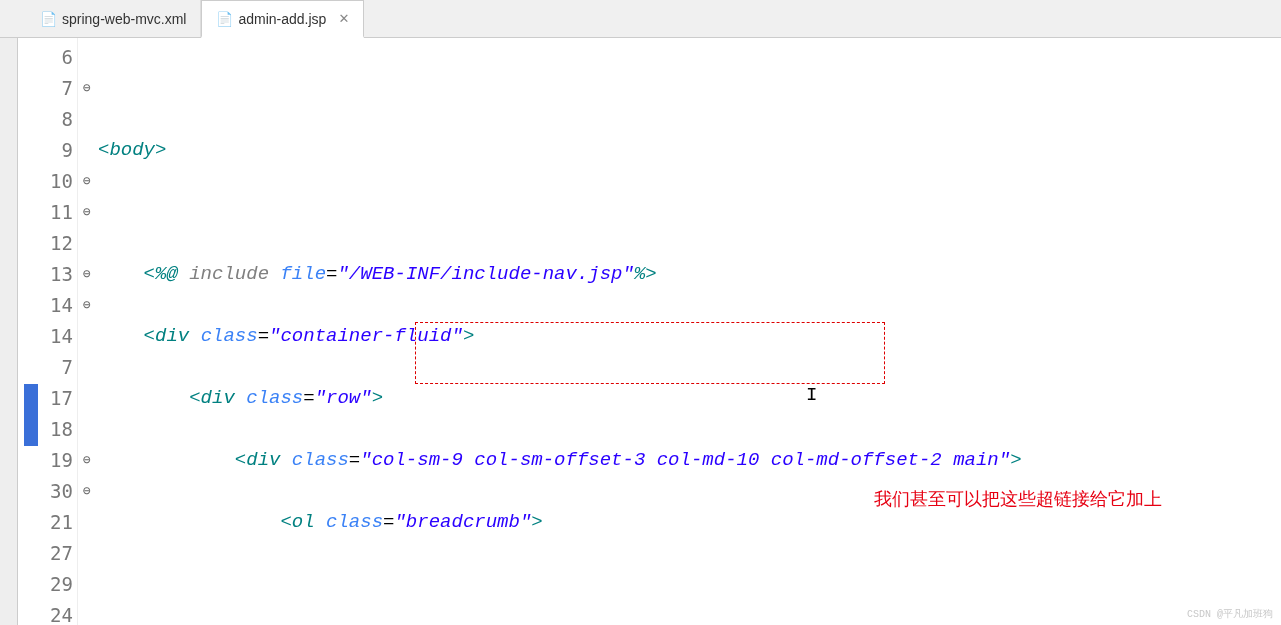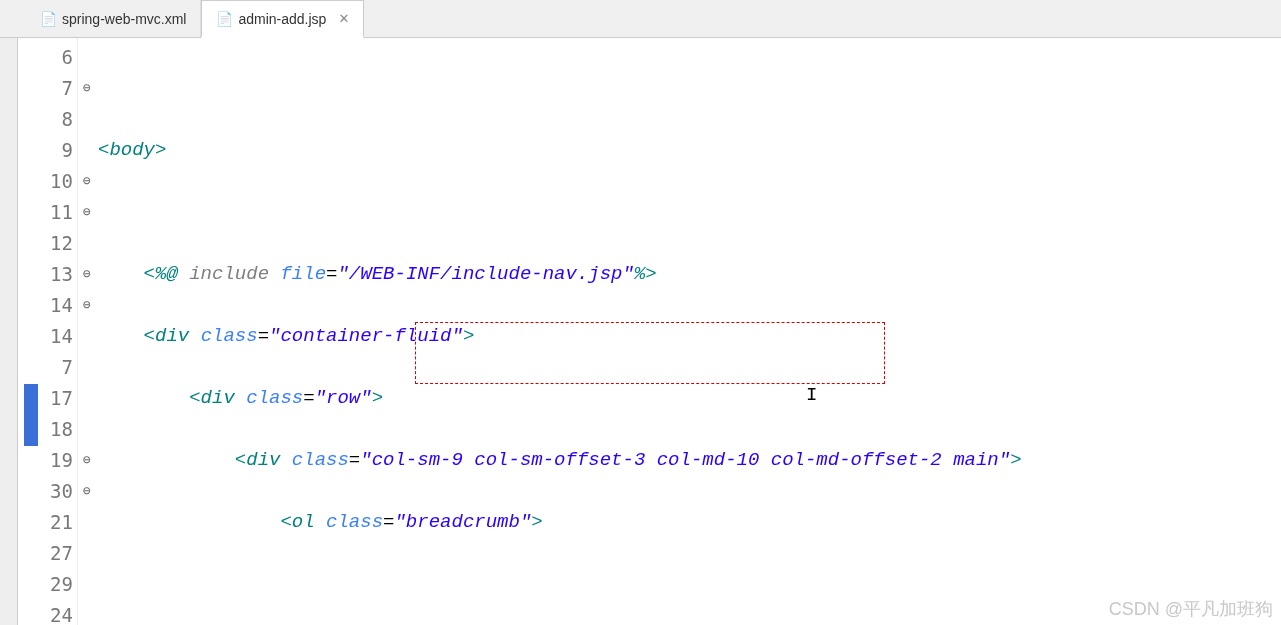--- a/index.html
+++ b/index.html
@@ -124,22 +124,22 @@
       color: #e60012;
       font-size: 18px;
       font-style: normal;
       line-height: 30px;
     }
     .watermark {
       position: absolute;
       right: 8px;
       bottom: 4px;
       color: #c8c8c8;
-      font-family: Liberation Sans, sans-serif;
-      font-size: 18px;
+      font-family: Liberation Mono, monospace;
+      font-size: 10px;
       font-style: normal;
     }
     .cursor-mark {
       position: absolute;
       font-style: normal;
       color: #000;
     }
     .line-marker {
       position: absolute;
       left: 24px;
@@ -230,18 +230,19 @@
 
 
 
 
 
       <div class="red-box" style="left:319px; top:284px; width:470px; height:62px;"></div>
 
       <span class="cursor-mark" style="left:710px; top:342px;">I</span>
 
       <div class="annotation" style="left:778px; top:386px;">
+        <div>我们甚至可以把这些超链接给它加上</div>
       </div>
     </div>
 
     <div class="watermark">CSDN @平凡加班狗</div>
   </div>
 </div>
 
 </body></html>

